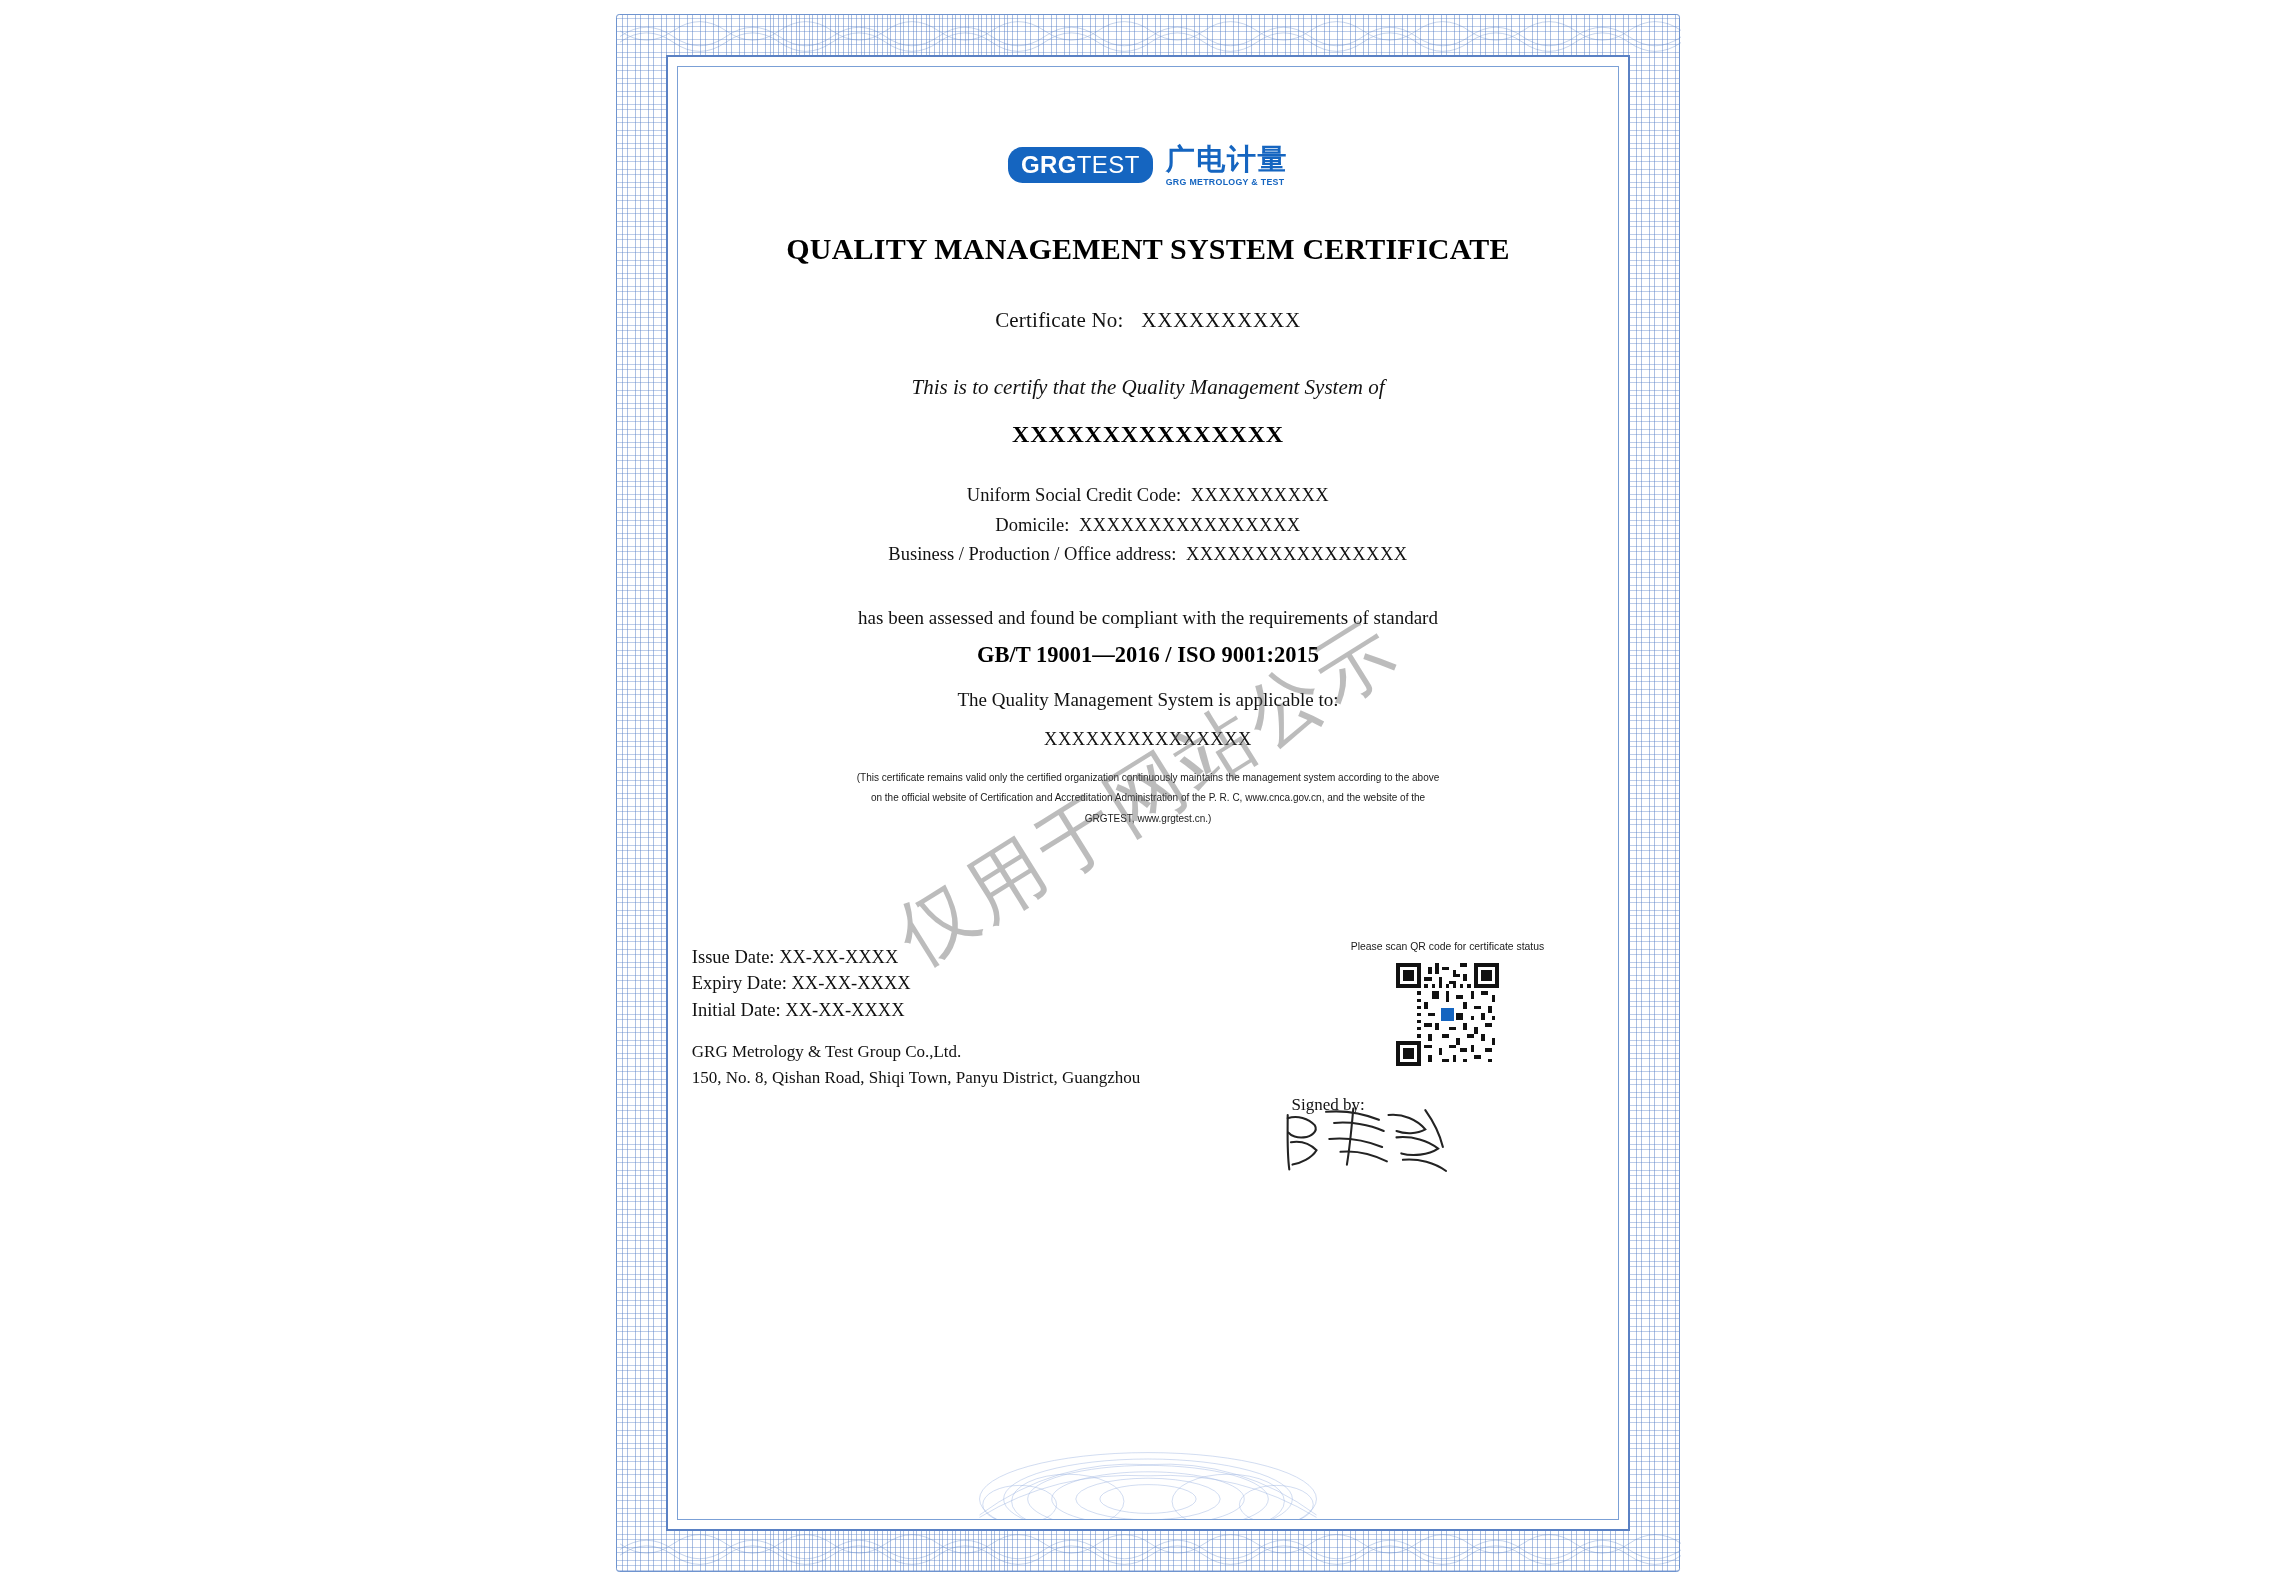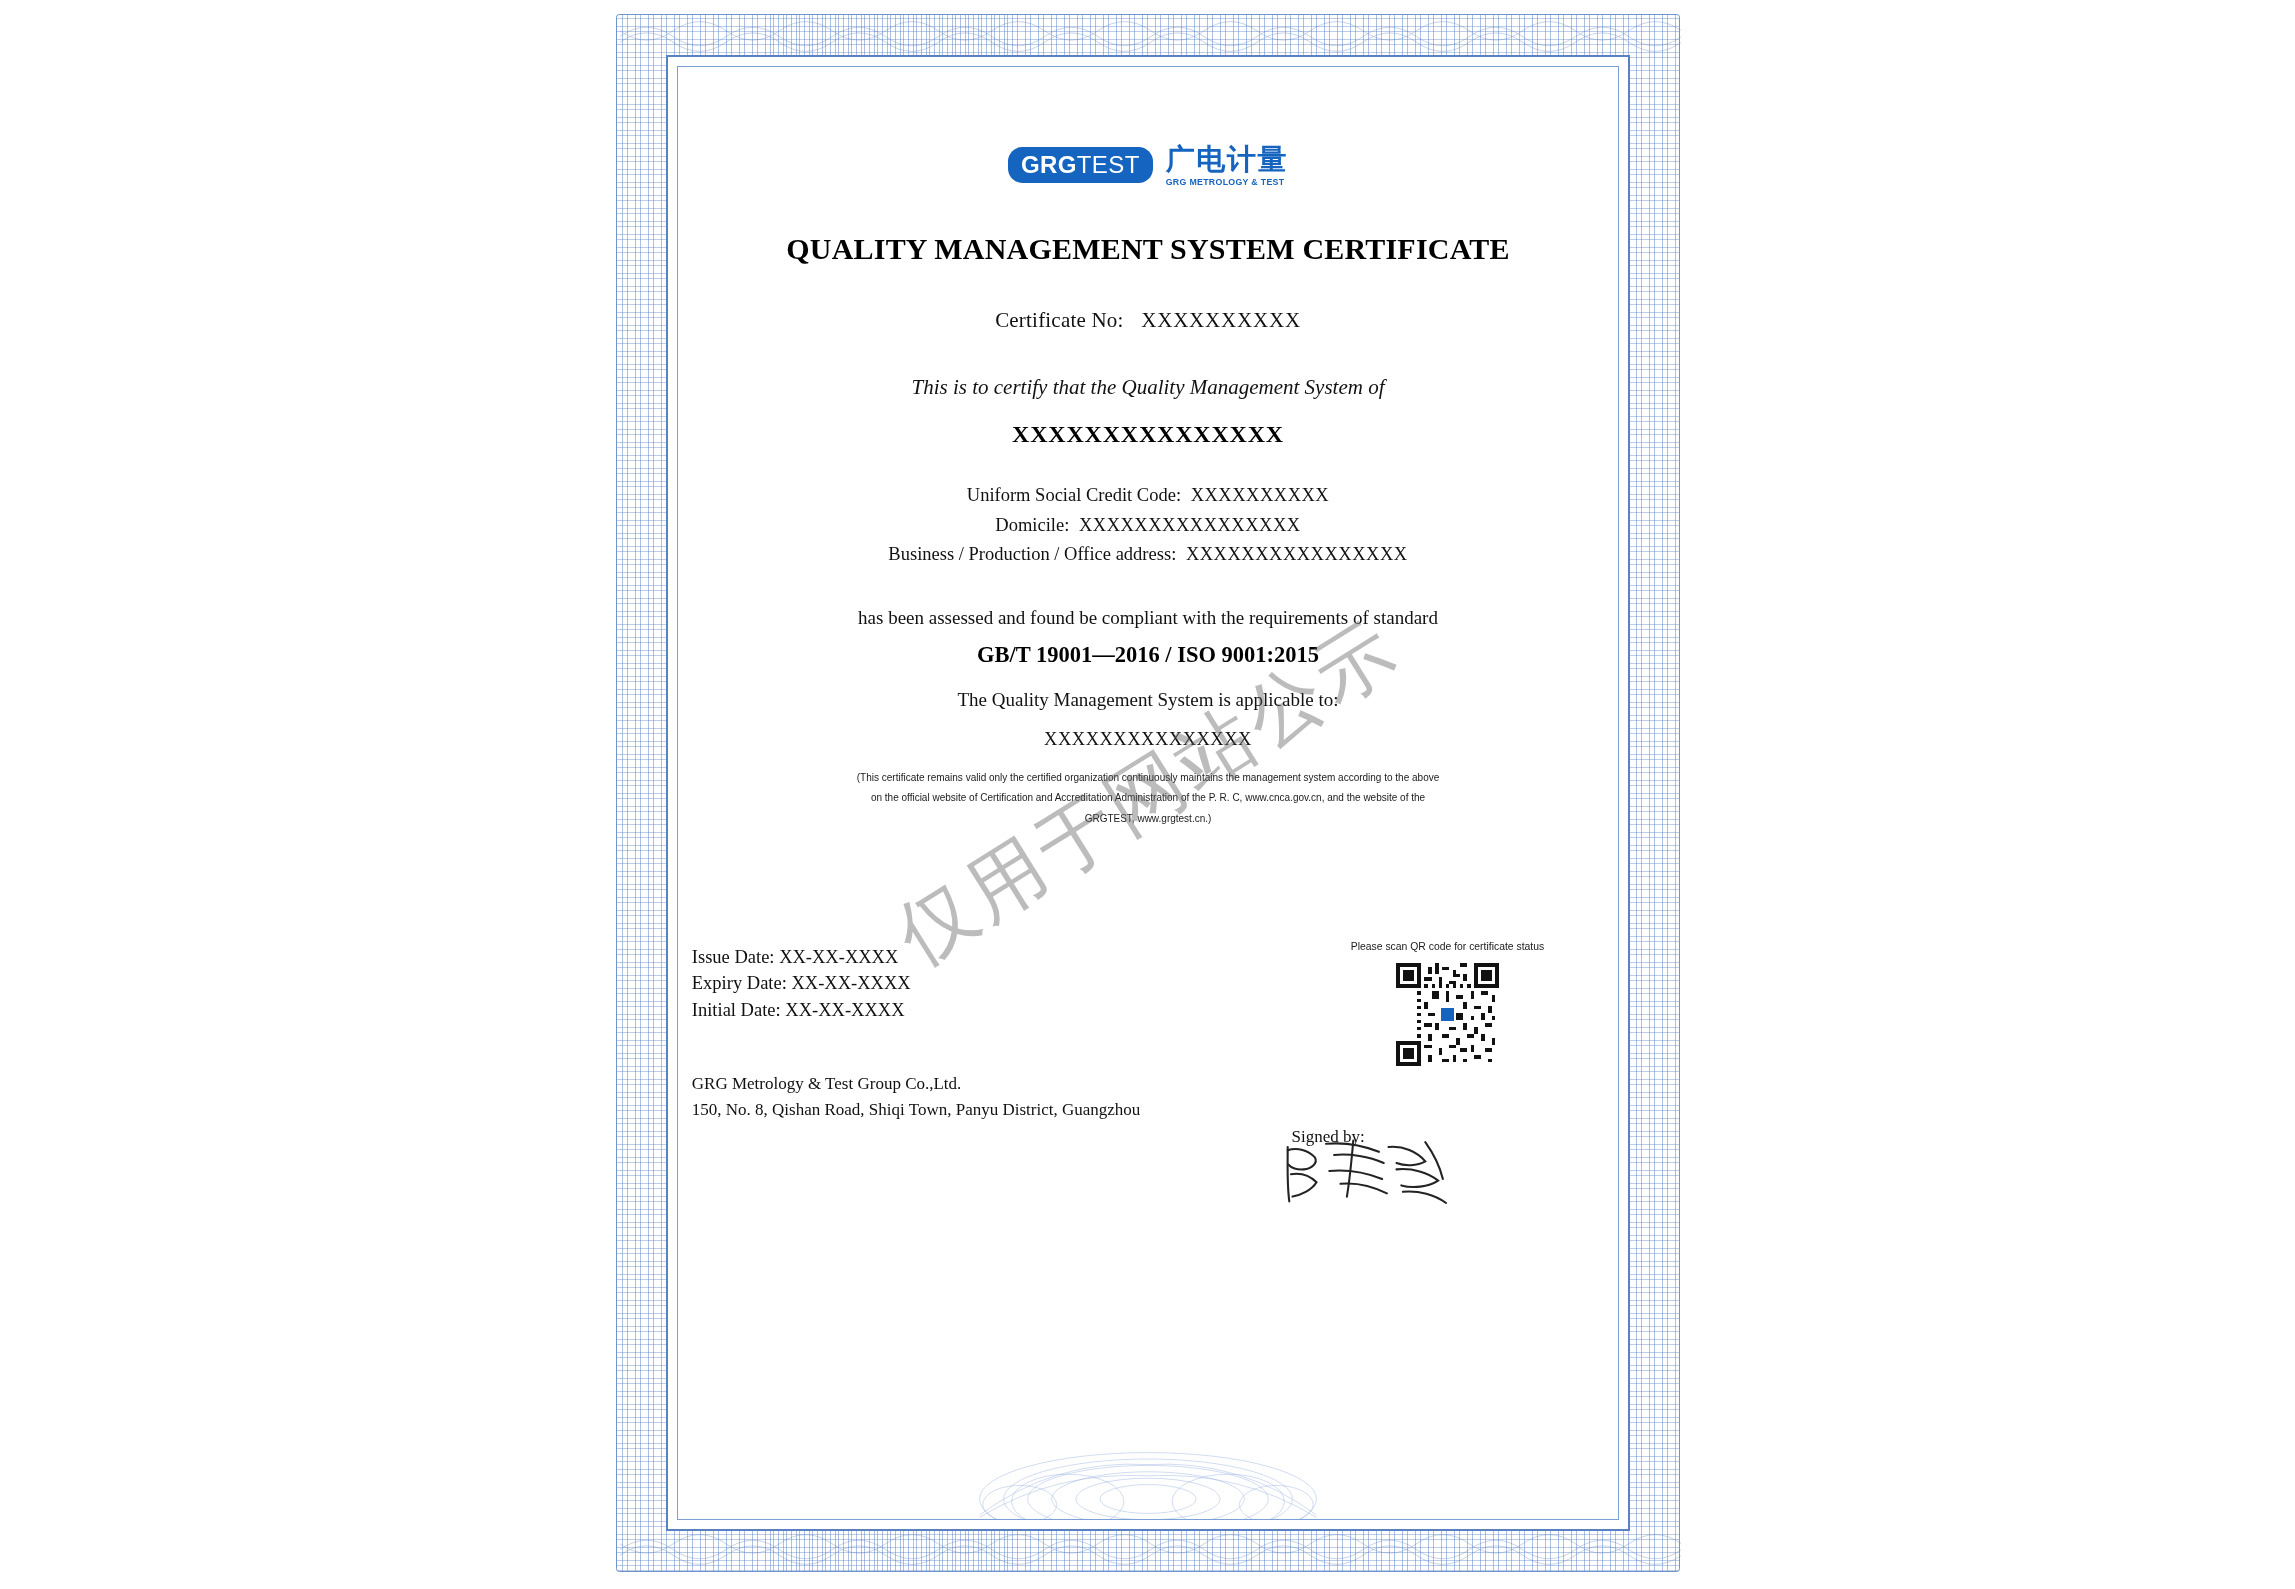--- a/index.html
+++ b/index.html
@@ -218,21 +218,21 @@
     height: 103px;
     margin: 0 auto;
     position: relative;
     background: #ffffff;
   }
 
   
   .footer {
     position: absolute;
     left: 4.8px;
-    top: 996px;
+    top: 964px;
     width: 100%;
     font-size: 17px;
     line-height: 1.5;
     color: #111;
   }
   .signed-by {
     text-align: right;
     padding-right: 249px;
     margin-top: 1.6px;
   }

